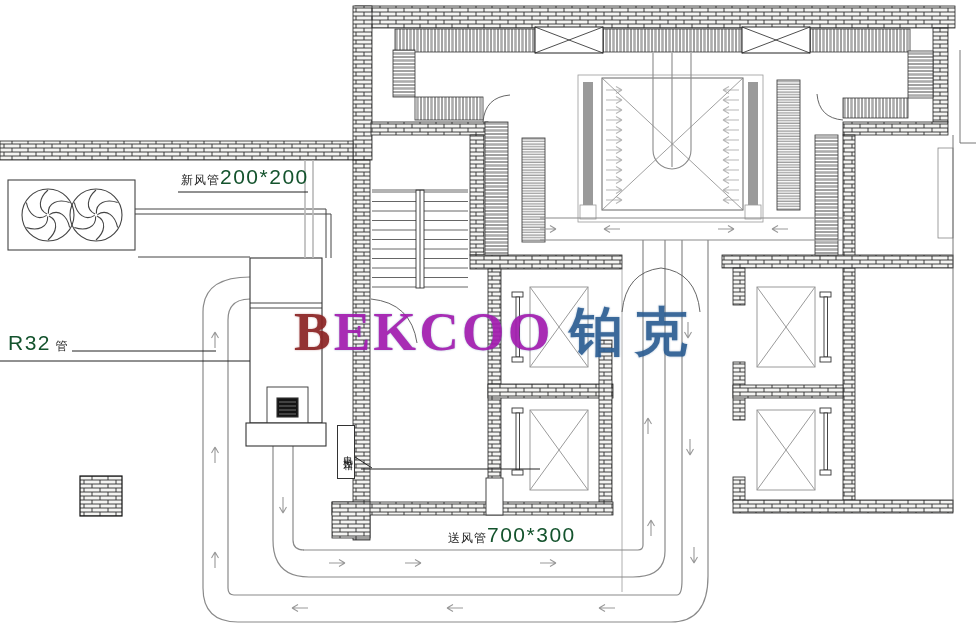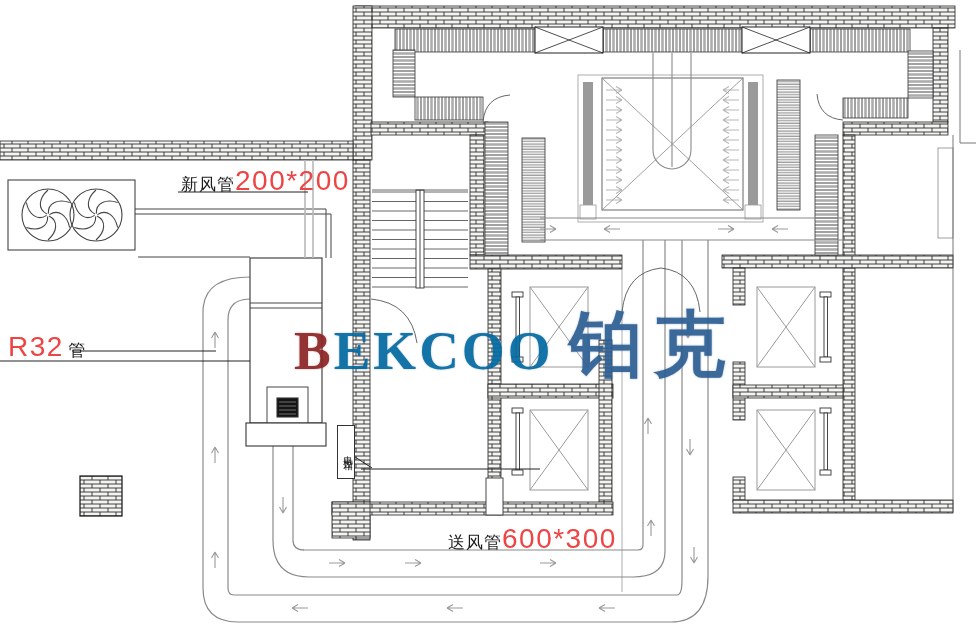--- a/index.html
+++ b/index.html
@@ -1,30 +1,30 @@
 <!DOCTYPE html>
 <html><head>
 <meta charset="utf-8">
 <style>
   html,body{margin:0;padding:0;background:#fff;}
   #plan{position:relative;width:976px;height:625px;background:#fff;overflow:hidden;
         font-family:"Liberation Sans",sans-serif;}
   #plan svg{position:absolute;left:0;top:0;}
   .lbl{position:absolute;white-space:nowrap;color:#1c1c1c;}
-  .lbl .cjk{font-size:17px;letter-spacing:1px;}
-  .lbl .dim{font-size:28px;font-weight:400;letter-spacing:1.5px;color:#ef4444;margin-top:8px;}
+  .lbl .cjk{font-size:12px;letter-spacing:1px;}
+  .lbl .dim{font-size:21px;font-weight:400;letter-spacing:1.5px;color:#14532d;margin-top:8px;}
   .vbox{position:absolute;left:337px;top:425px;width:16px;height:52px;
         border:1px solid #333;background:#fff;writing-mode:vertical-rl;
         font-size:9.5px;letter-spacing:3px;text-align:center;color:#111;z-index:4;}
   .wm{position:absolute;left:294px;top:297px;z-index:5;
       font-family:"Liberation Serif",serif;font-size:55px;letter-spacing:3px;
       opacity:.93;user-select:none;}
   .wm .wm-b{color:#8b2424;font-weight:600;text-shadow:0 0 2px rgba(139,36,36,.45);}
-  .wm .wm-rest{color:#0369a1;font-weight:600;text-shadow:0 0 2px rgba(45,94,147,.45);}
-  .wm .wm-cn{color:#2d5e93;font-weight:700;font-size:72px;margin-left:16px;
+  .wm .wm-rest{color:#a21caf;font-weight:600;text-shadow:0 0 2px rgba(45,94,147,.45);}
+  .wm .wm-cn{color:#2d5e93;font-weight:700;font-size:53px;margin-left:16px;
              letter-spacing:12px;text-shadow:0 0 2px rgba(45,94,147,.55);}
   .u-fresh{left:181px;top:165px;}
   .u-r32{left:8px;top:331px;}
   .u-water{left:73px;top:322px;}
   .u-power{left:372px;top:442px;}
   .u-supply{left:448px;top:523px;}
 </style>
 </head>
 <body>
 
@@ -300,21 +300,21 @@
   <span class="cjk">新风管</span><span class="dim">200*200</span>
 </div>
 
 <div class="lbl u-r32">
   <span class="dim">R32</span> <span class="cjk">管</span>
 </div>
 
 
 
 <div class="lbl u-supply">
-  <span class="cjk">送风管</span><span class="dim">600*300</span>
+  <span class="cjk">送风管</span><span class="dim">700*300</span>
 </div>
 
 <div class="vbox">
   <span>电控箱</span>
 </div>
 
 <div class="wm">
   <span class="wm-b">B</span><span class="wm-rest">EKCOO</span><span class="wm-cn">铂克</span>
 </div>
 

